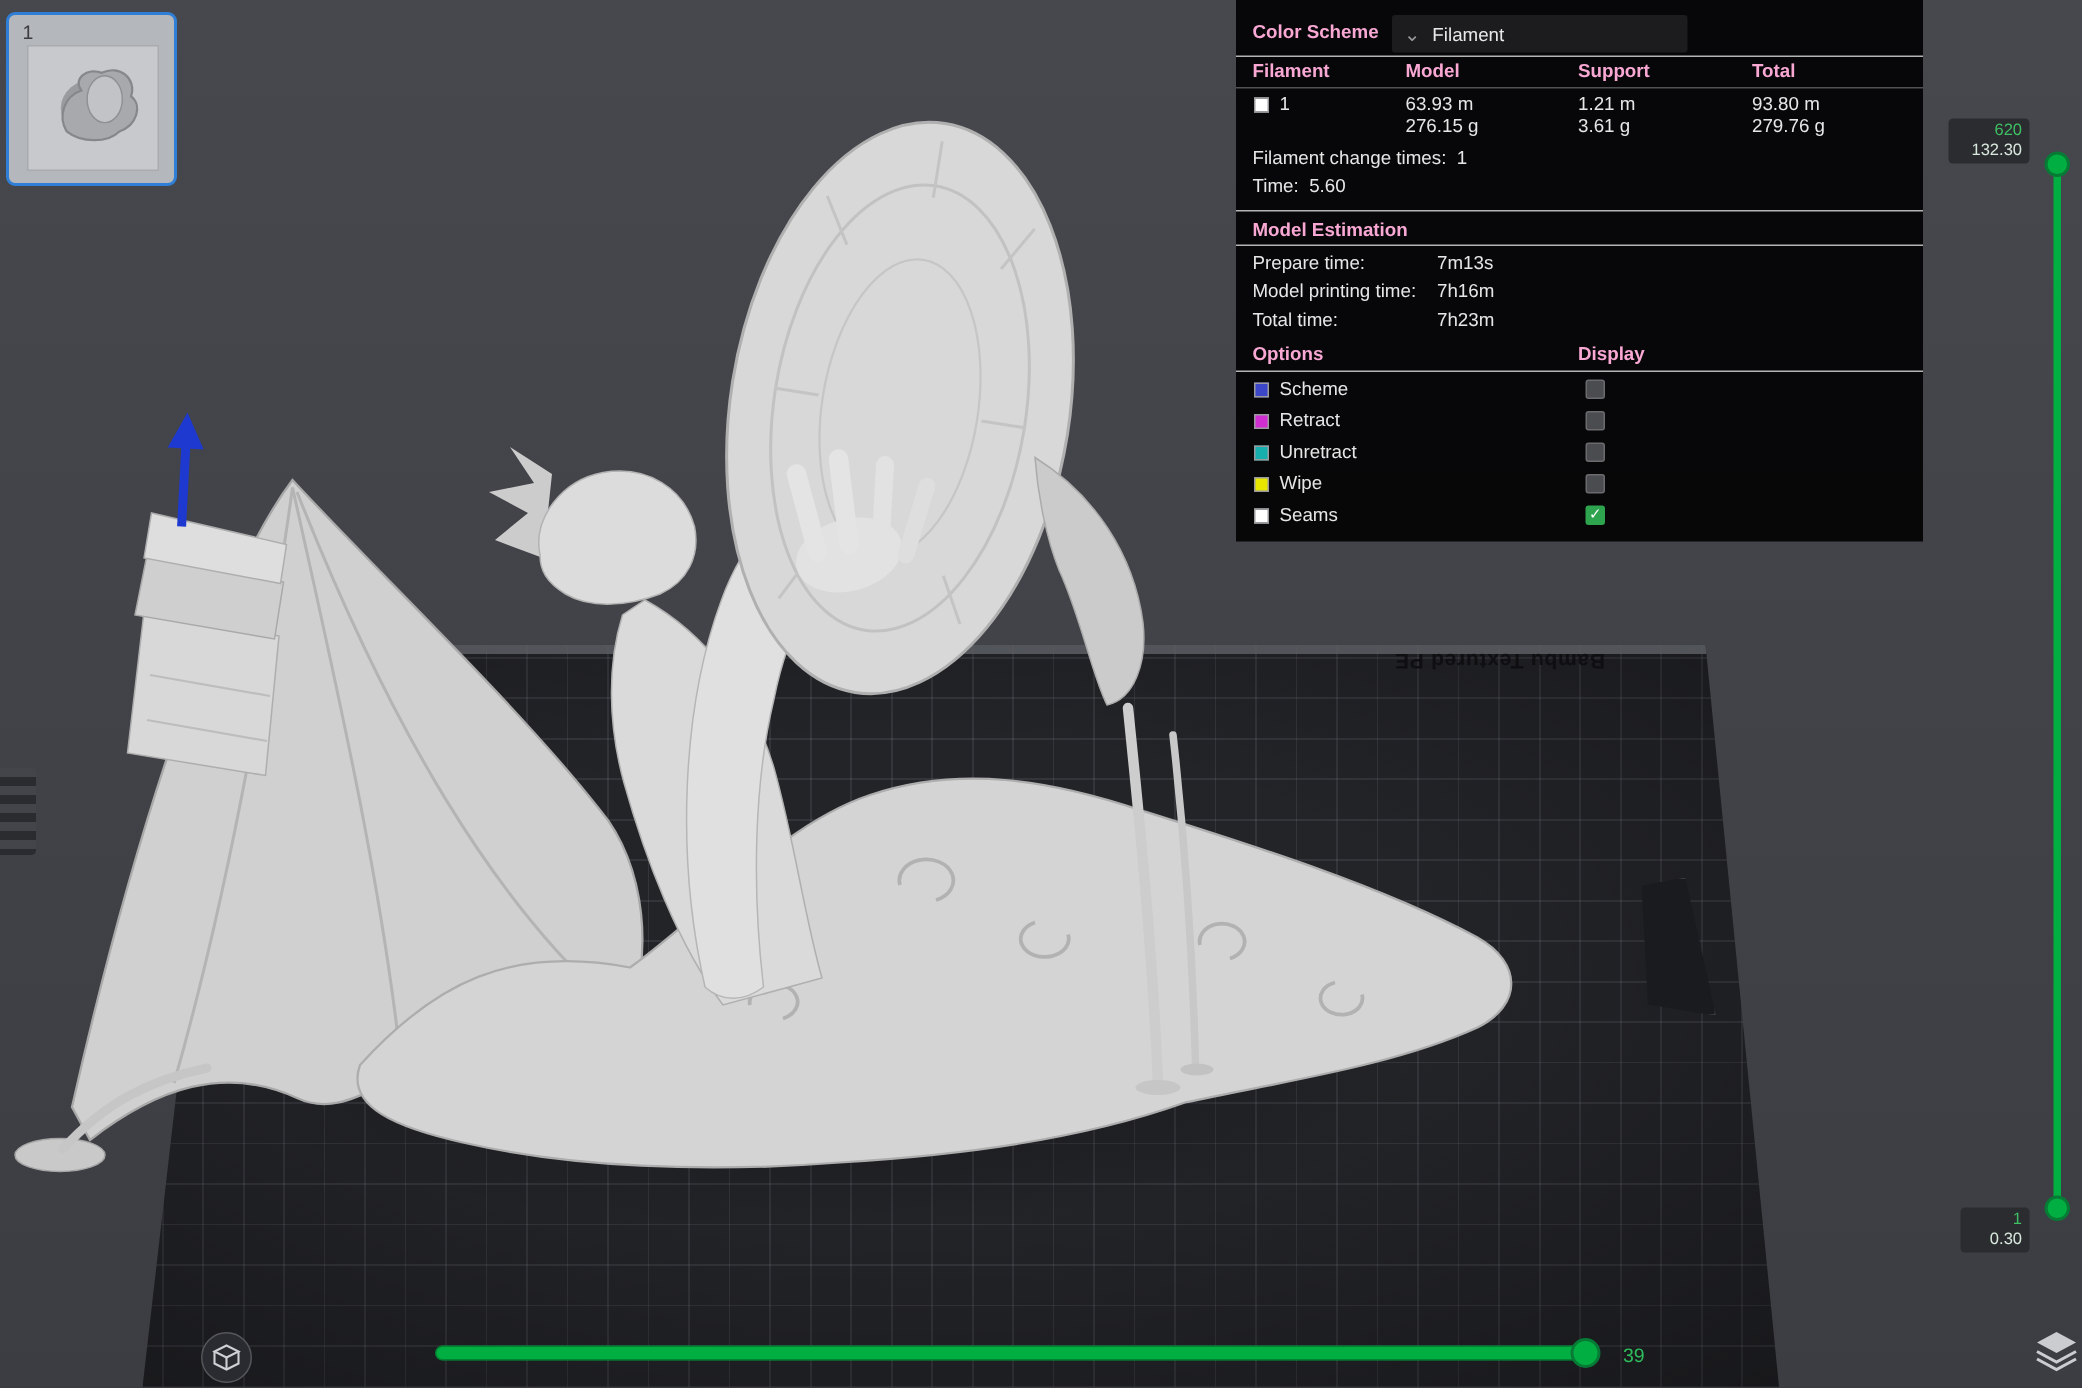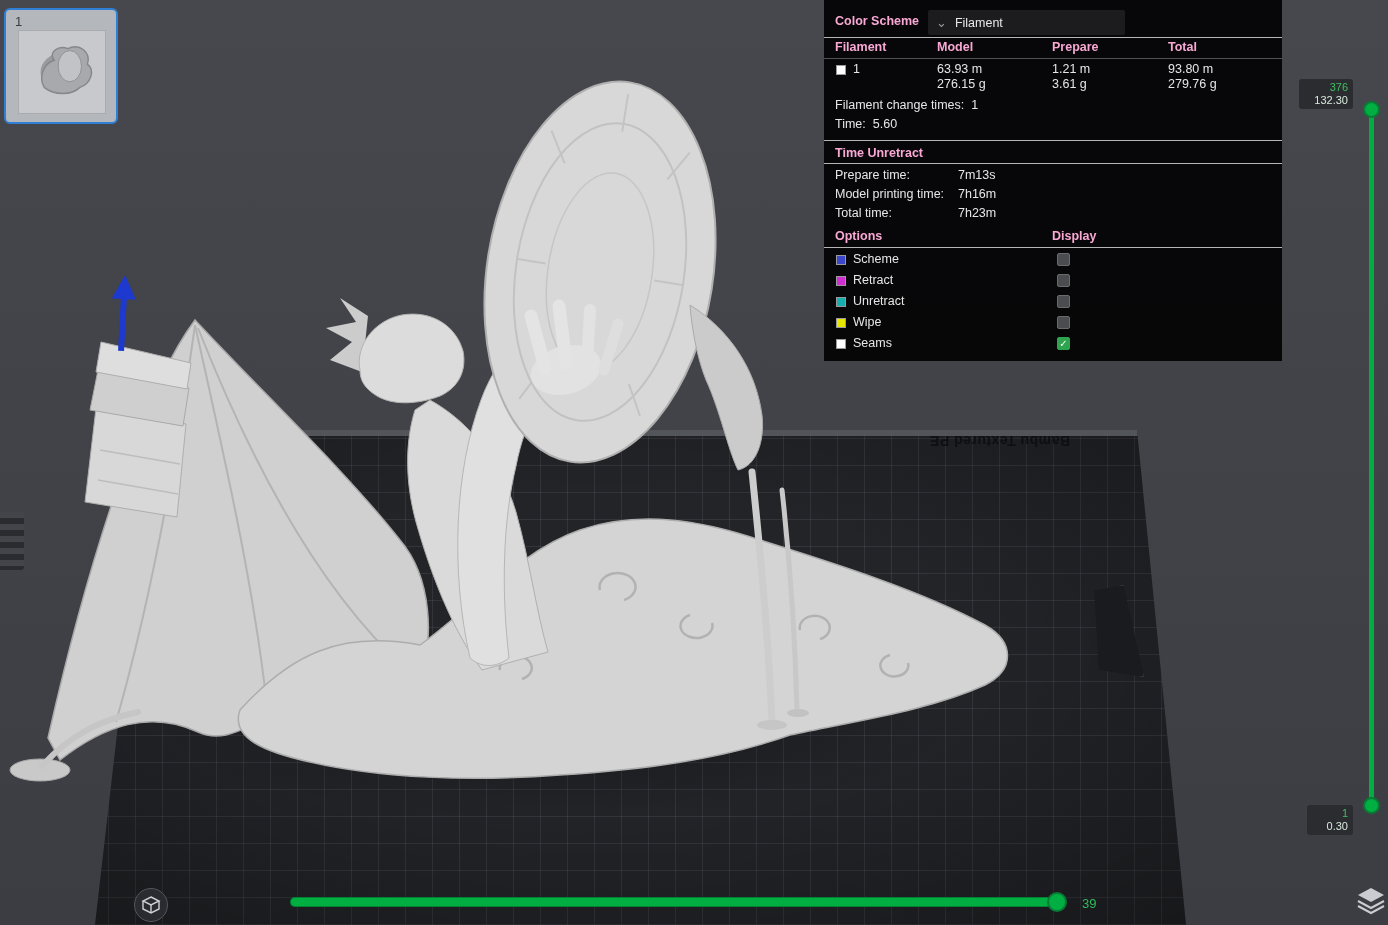--- a/index.html
+++ b/index.html
@@ -185,42 +185,42 @@
   <div class="legend">
     <div class="lrow b" style="top:14px">Color Scheme</div>
     <div class="dropdown">
       <span class="chev">⌄</span>
       <span>Filament</span>
     </div>
     <div class="ldiv" style="top:37px"></div>
 
     <div class="lrow b" style="top:40px">Filament</div>
     <div class="lrow b" style="top:40px; left:113px">Model</div>
-    <div class="lrow b" style="top:40px; left:228px">Prepare</div>
+    <div class="lrow b" style="top:40px; left:228px">Support</div>
     <div class="lrow b" style="top:40px; left:344px">Total</div>
     <div class="ldiv soft" style="top:58px"></div>
 
     <div class="swatch" style="left: 12px; top: 65px; background-color: rgb(255, 255, 255);"></div>
     <div class="lrow" style="top:62px; left:29px">1</div>
     <div class="lrow" style="top:62px; left:113px">63.93 m</div>
     <div class="lrow" style="top:77px; left:113px">276.15 g</div>
     <div class="lrow" style="top:62px; left:228px">1.21 m</div>
     <div class="lrow" style="top:77px; left:228px">3.61 g</div>
     <div class="lrow" style="top:62px; left:344px">93.80 m</div>
     <div class="lrow" style="top:77px; left:344px">279.76 g</div>
 
     <div class="lrow" style="top:98px">
       <span>Filament change times:</span>&nbsp;&nbsp;<span>1</span>
     </div>
     <div class="lrow" style="top:117px">
       <span>Time:</span>&nbsp;&nbsp;<span>5.60</span>
     </div>
     <div class="ldiv" style="top:140px"></div>
 
-    <div class="lrow b" style="top:146px">Time Unretract</div>
+    <div class="lrow b" style="top:146px">Model Estimation</div>
     <div class="ldiv" style="top:163px"></div>
 
     <div class="lrow" style="top:168px">Prepare time:</div>
     <div class="lrow" style="top:168px; left:134px">7m13s</div>
     <div class="lrow" style="top:187px">Model printing time:</div>
     <div class="lrow" style="top:187px; left:134px">7h16m</div>
     <div class="lrow" style="top:206px">Total time:</div>
     <div class="lrow" style="top:206px; left:134px">7h23m</div>
 
     <div class="lrow b" style="top:229px">Options</div>
@@ -242,21 +242,21 @@
     <div class="swatch" style="left: 12px; top: 318px; background-color: rgb(230, 230, 0);"></div>
     <div class="lrow" style="top:315px; left:29px">Wipe</div>
     <div class="cb" style="top:316px"><span>✓</span></div>
 
     <div class="swatch" style="left: 12px; top: 339px; background-color: rgb(255, 255, 255);"></div>
     <div class="lrow" style="top:336px; left:29px">Seams</div>
     <div class="cb checked" style="top:337px"><span>✓</span></div>
   </div>
 
   <div class="badge" style="left:1299px; top:79px; width:54px">
-    <div class="g">376</div>
+    <div class="g">620</div>
     <div class="w">132.30</div>
   </div>
   <div class="vtrack" style="background-color: rgb(0, 174, 66);"></div>
   <div class="vhandle" style="left: 1363px; top: 101px; background-color: rgb(0, 174, 66);"></div>
   <div class="vhandle" style="left: 1363px; top: 797px; background-color: rgb(0, 174, 66);"></div>
   <div class="badge" style="left:1307px; top:805px; width:46px">
     <div class="g">1</div>
     <div class="w">0.30</div>
   </div>
 

